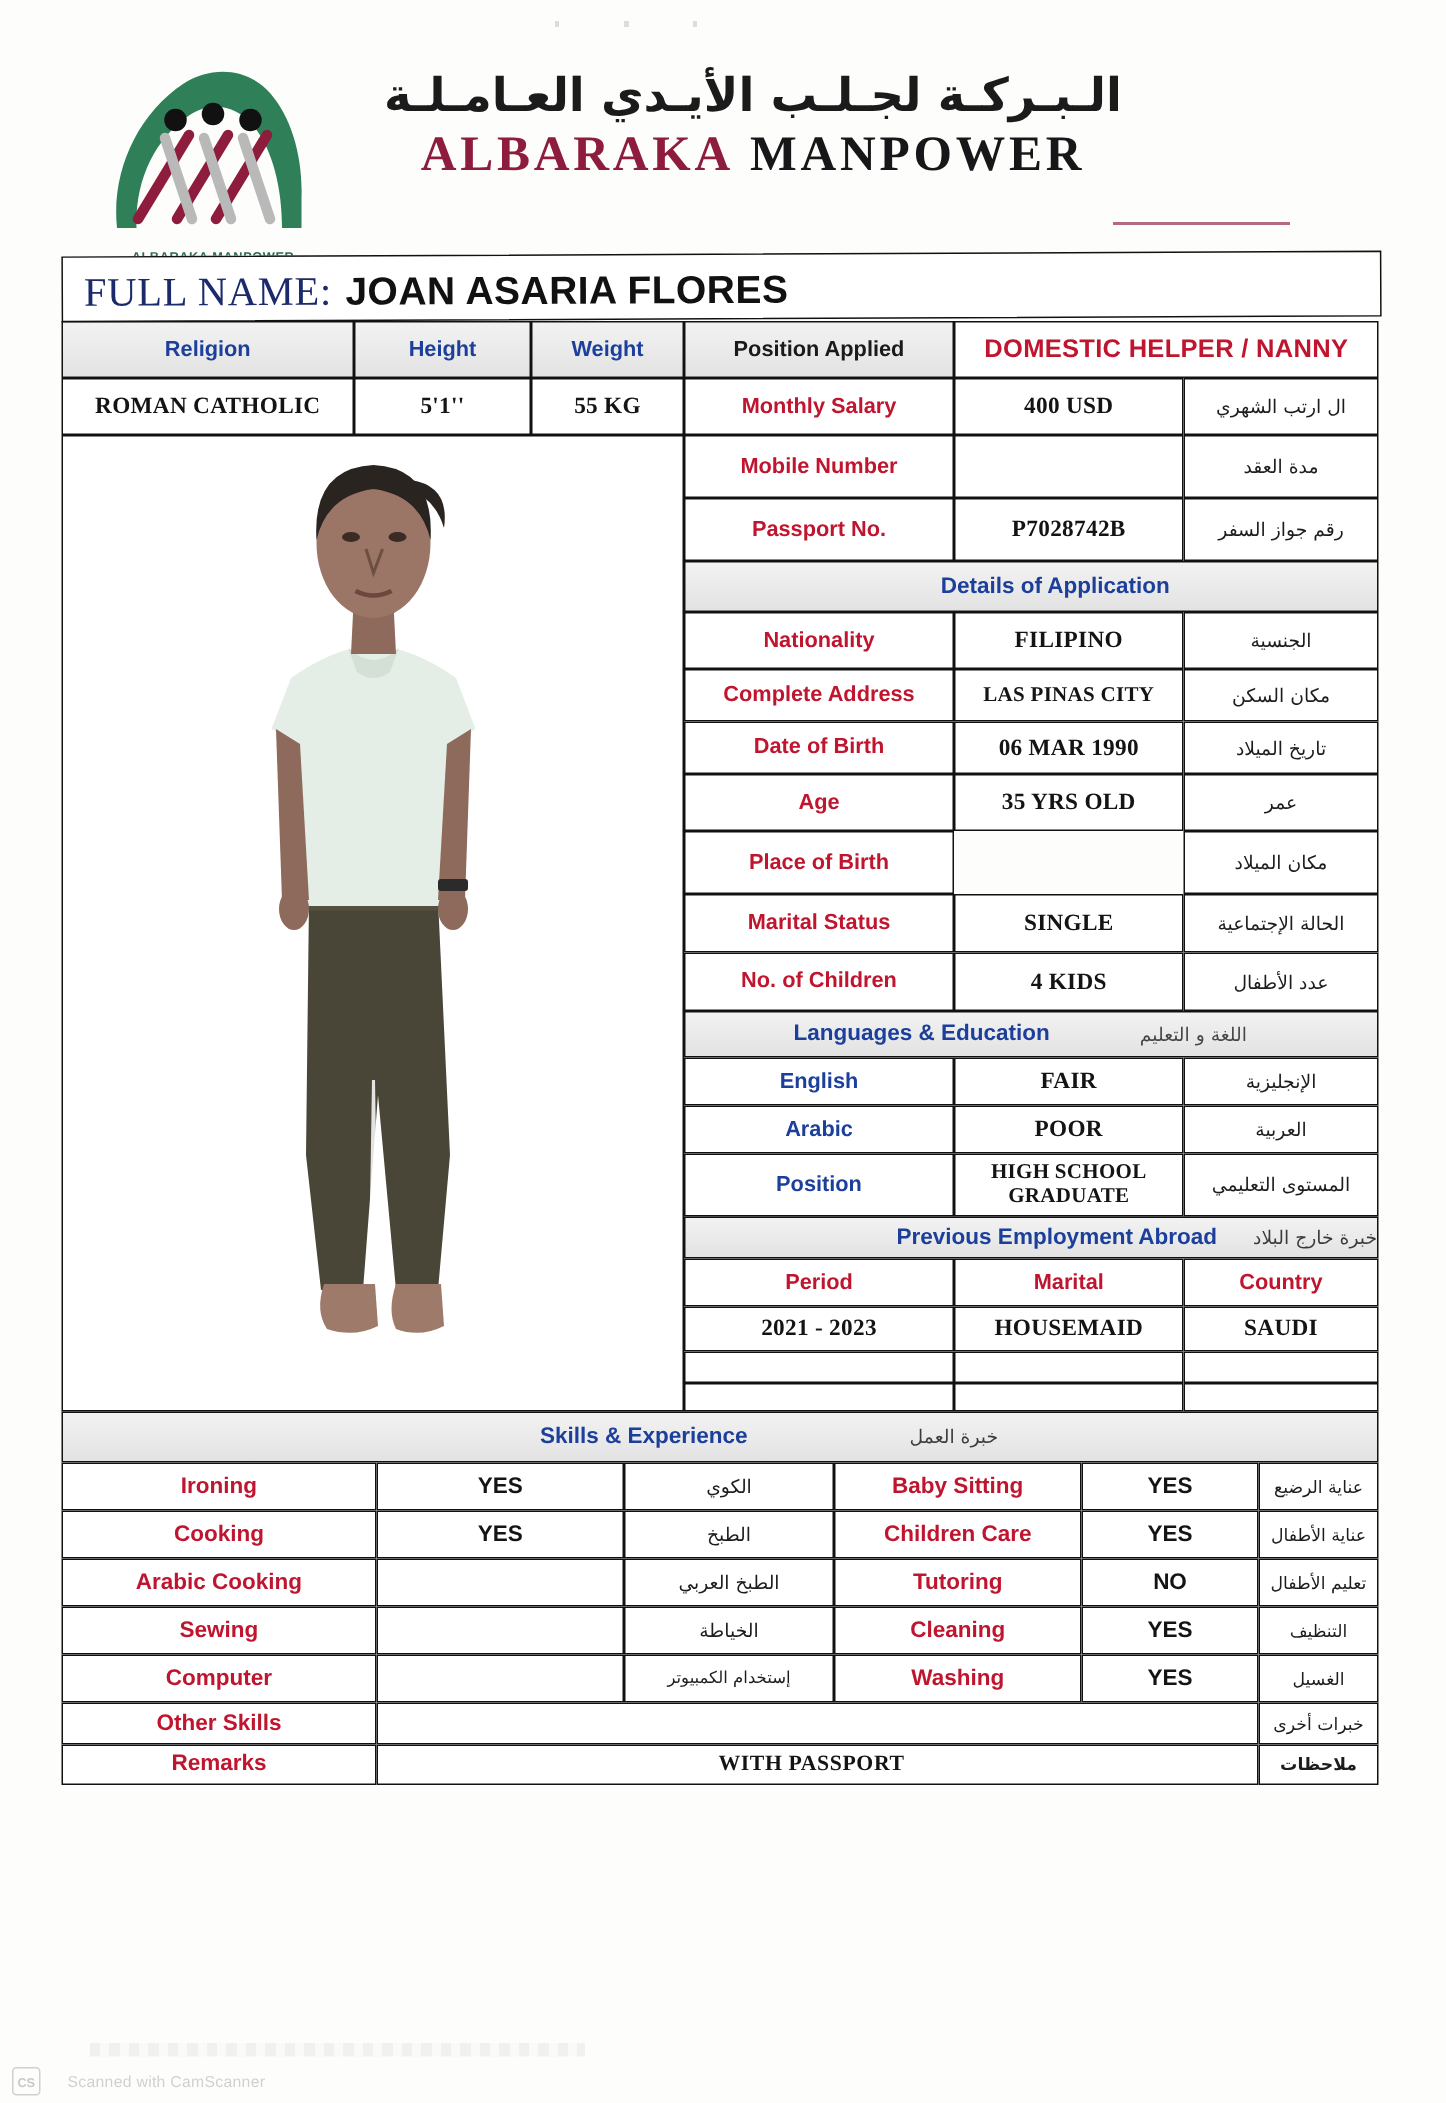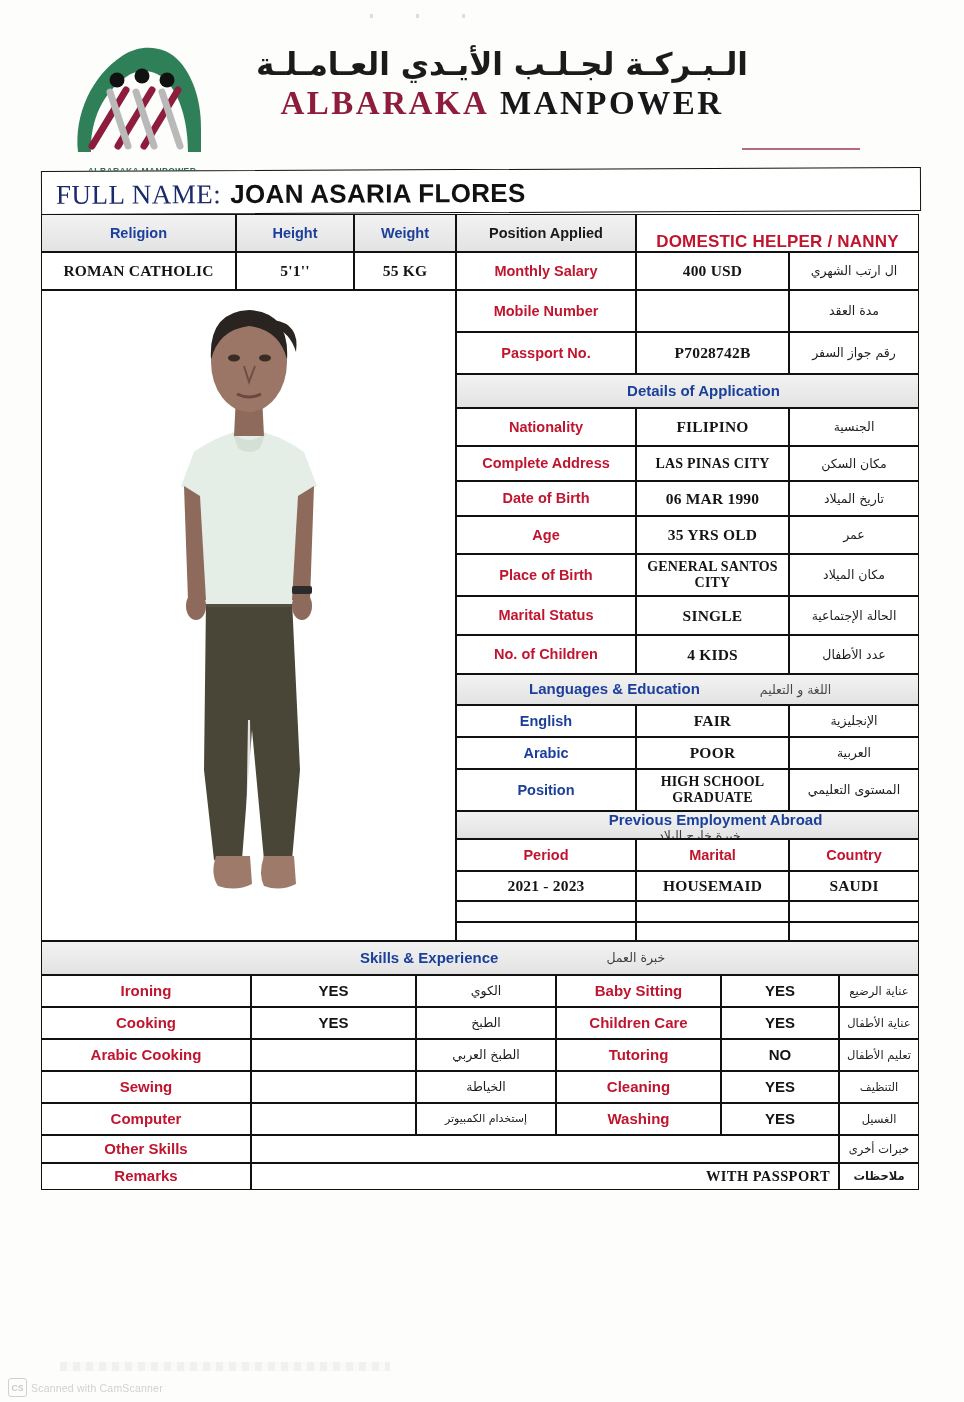--- a/index.html
+++ b/index.html
@@ -81,21 +81,21 @@
     position:absolute;box-sizing:border-box;border:1.6px solid #111;
     background:#ffffff;overflow:hidden;
   }
   .photo svg{position:absolute;left:50%;transform:translateX(-50%);bottom:0;}
 
   
   .sk-lbl{font-size:15px;font-weight:bold;color:#c0152f;font-family:"Liberation Sans", sans-serif;}
   .sk-val{font-family:Liberation Sans, sans-serif;font-size:15px;font-weight:bold;color:#141414;}
 
   
-  .camscan{position:absolute;left:8px;top:1378px;display:flex;align-items:center;gap:4px;opacity:.45;}
+  .camscan{position:absolute;left:8px;top:1378px;display:flex;align-items:center;gap:18px;opacity:.45;}
   .cs-box{
     width:17px;height:17px;border:1.3px solid #9a9a9a;border-radius:3px;
     display:flex;align-items:center;justify-content:center;
     font-size:8.5px;font-weight:bold;color:#8a8a8a;font-family:"Liberation Sans", sans-serif;
   }
   .cs-txt{font-size:10.5px;color:#9a9a9a;font-family:"Liberation Sans", sans-serif;letter-spacing:.2px;}
   .smudge{position:absolute;left:60px;top:1362px;width:330px;height:9px;
     background:repeating-linear-gradient(90deg,#dadada 0 7px,#f4f4f4 7px 13px);opacity:.35;}
   .topdots{position:absolute;left:370px;top:14px;width:100px;height:4px;
     background:repeating-linear-gradient(90deg,#cfcfcf 0 3px,transparent 3px 46px);opacity:.7;}
@@ -153,21 +153,21 @@
       </div>
     <div class="cell thick band" style="left:195px;top:0;width:118px;height:38px;">
         <span class="lbl-blue">Height</span>
       </div>
     <div class="cell thick band" style="left:313px;top:0;width:102px;height:38px;">
         <span class="lbl-blue">Weight</span>
       </div>
     <div class="cell thick band" style="left:415px;top:0;width:180px;height:38px;">
         <span class="lbl" style="color:#1a1a1a;">Position Applied</span>
       </div>
-    <div class="cell thick" style="left:595px;top:0;width:283px;height:38px;align-items:flex-end;">
+    <div class="cell thick" style="left:595px;top:0;width:283px;height:38px;">
         <span class="pos-title">DOMESTIC HELPER / NANNY</span>
       </div>
 
     <div class="cell thick" style="left:0;top:38px;width:195px;height:38px;">
         <span class="val">ROMAN CATHOLIC</span>
       </div>
     <div class="cell thick" style="left:195px;top:38px;width:118px;height:38px;">
         <span class="val">5'1''</span>
       </div>
     <div class="cell thick" style="left:313px;top:38px;width:102px;height:38px;">
@@ -279,23 +279,20 @@
     <div class="cell thick" style="left:595px;top:302px;width:153px;height:38px;">
         <span class="val">35 YRS OLD</span>
       </div>
     <div class="cell thick" style="left:748px;top:302px;width:130px;height:38px;">
         <span class="ar">عمر</span>
       </div>
 
     <div class="cell thick" style="left:415px;top:340px;width:180px;height:42px;">
         <span class="lbl">Place of Birth</span>
       </div>
-    <div class="cell thick" style="left:595px;top:340px;width:153px;height:42px;">
-        <span class="val val-sm">GENERAL SANTOS CITY</span>
-      </div>
     <div class="cell thick" style="left:748px;top:340px;width:130px;height:42px;">
         <span class="ar">مكان الميلاد</span>
       </div>
 
     <div class="cell thick" style="left:415px;top:382px;width:180px;height:39px;">
         <span class="lbl">Marital Status</span>
       </div>
     <div class="cell thick" style="left:595px;top:382px;width:153px;height:39px;">
         <span class="val">SINGLE</span>
       </div>
@@ -341,21 +338,21 @@
     <div class="cell thick" style="left:415px;top:555px;width:180px;height:42px;">
         <span class="lbl-blue">Position</span>
       </div>
     <div class="cell thick" style="left:595px;top:555px;width:153px;height:42px;">
         <span class="val val-sm" style="line-height:1.15;">HIGH SCHOOL GRADUATE</span>
       </div>
     <div class="cell thick" style="left:748px;top:555px;width:130px;height:42px;">
         <span class="ar">المستوى التعليمي</span>
       </div>
 
-    <div class="cell thick band" style="left:415px;top:597px;width:463px;height:28px;justify-content:flex-start;flex-direction:column;">
+    <div class="cell thick band" style="left:415px;top:597px;width:463px;height:28px;justify-content:flex-end;">
       <span class="sec-en" style="margin-left:56px;">Previous Employment Abroad</span>
       <span class="ar" style="margin-left:24px;opacity:.85;">خبرة خارج البلاد</span>
     </div>
 
     <div class="cell thick" style="left:415px;top:625px;width:180px;height:32px;">
         <span class="lbl">Period</span>
       </div>
     <div class="cell thick" style="left:595px;top:625px;width:153px;height:32px;">
         <span class="lbl">Marital</span>
       </div>
@@ -499,21 +496,21 @@
     <div class="cell thick" style="left:210px;top:921px;width:588px;height:28px;">
         <span class="sk-val"></span>
       </div>
     <div class="cell thick" style="left:798px;top:921px;width:80px;height:28px;">
         <span class="ar" style="font-size:11.5px;">خبرات أخرى</span>
       </div>
 
     <div class="cell thick" style="left:0;top:949px;width:210px;height:27px;">
         <span class="sk-lbl">Remarks</span>
       </div>
-    <div class="cell thick" style="left:210px;top:949px;width:588px;height:27px;justify-content:flex-end;padding-right:8px;">
+    <div class="cell thick" style="left:210px;top:949px;width:588px;height:27px;padding-right:8px;">
         <span class="val" style="font-size:14.5px;letter-spacing:.4px;">WITH PASSPORT</span>
       </div>
     <div class="cell thick" style="left:798px;top:949px;width:80px;height:27px;">
         <span class="ar" style="font-size:11.5px;font-weight:bold;">ملاحظات</span>
       </div>
 
   </div>
 
   <div class="smudge"></div>
   <div class="camscan">

